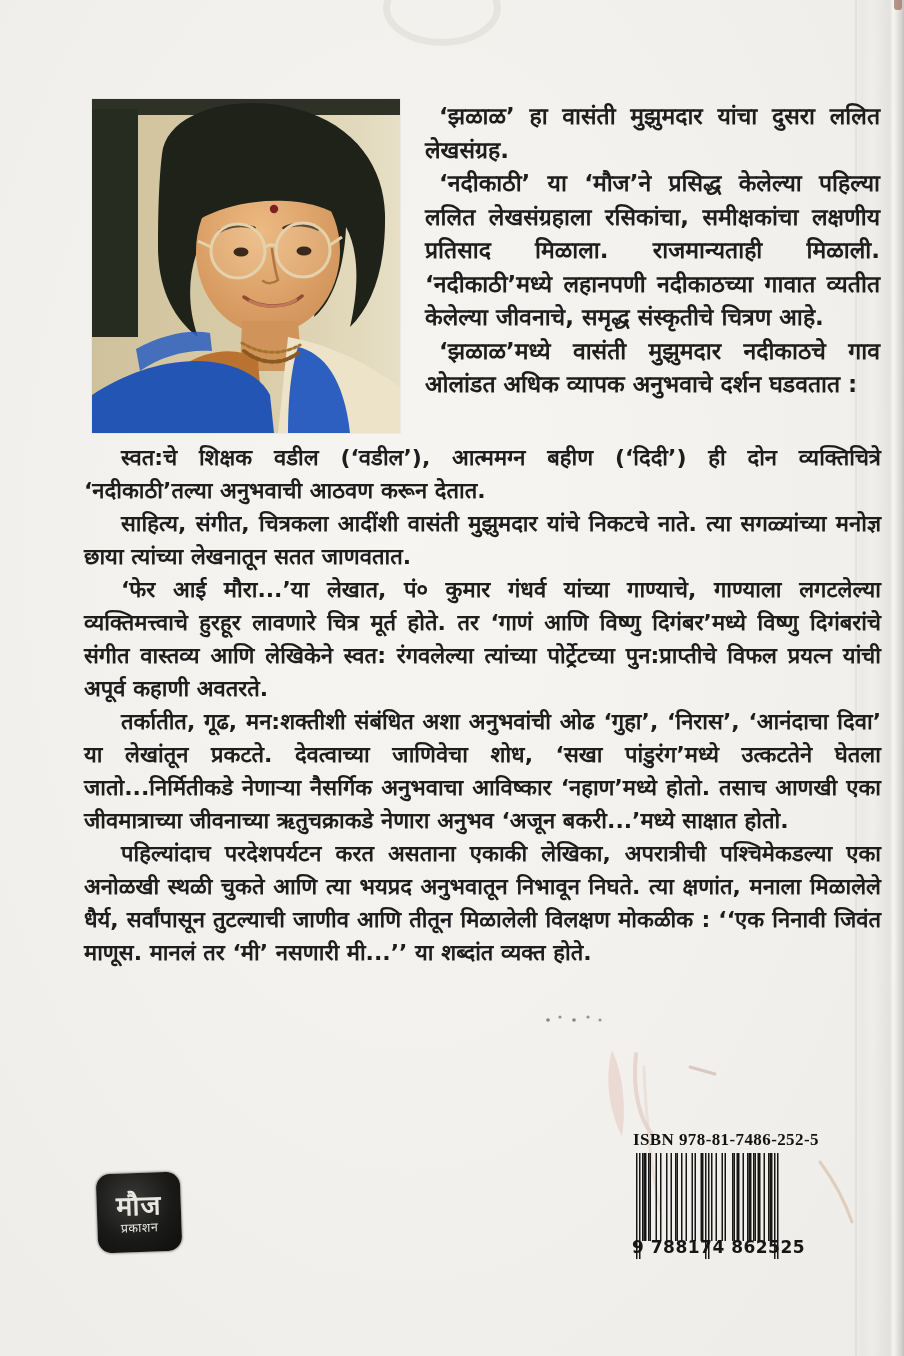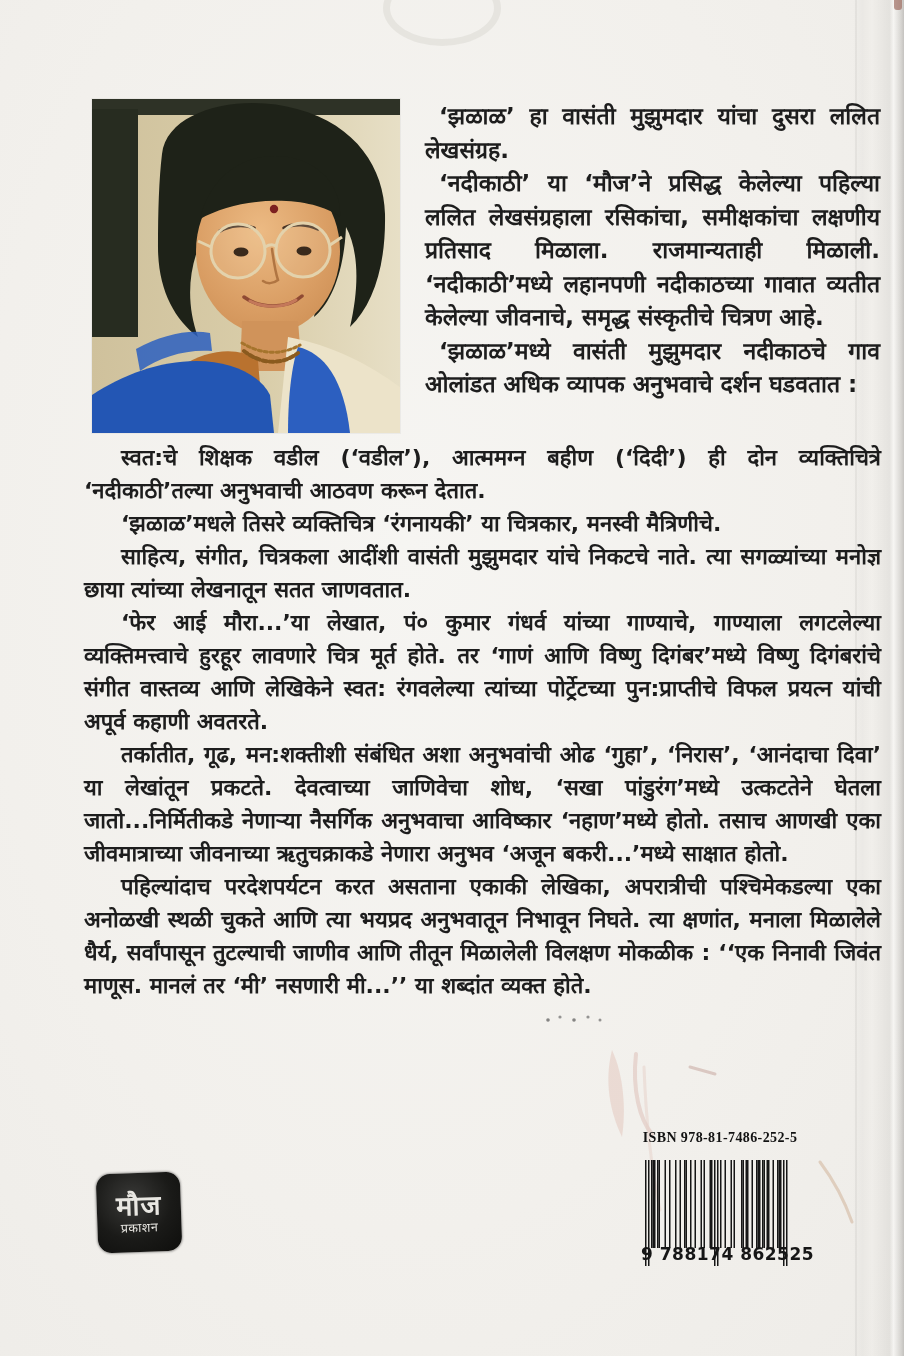--- a/index.html
+++ b/index.html
@@ -60,24 +60,24 @@
     border-radius:14px;transform:rotate(-2deg);
     display:flex;flex-direction:column;align-items:center;justify-content:center;
     color:#e9e7e2;box-shadow:0 0 2px 1px rgba(20,20,20,0.35);
   }
   .logo-big{font-size:27px;font-weight:bold;line-height:30px;letter-spacing:1px;}
   .logo-small{font-size:12.5px;line-height:14px;letter-spacing:.5px;}
   
   .isbn-block{position:absolute;left:633px;top:1130px;width:174px;}
   .isbn-label{
     font-family:"Liberation Serif","DejaVu Serif",serif;font-weight:bold;
-    font-size:14px;letter-spacing:.4px;color:#121212;text-align:center;
-    white-space:nowrap;margin-bottom:14px;
-  }
-  .barcode-wrap{position:relative;margin-left:12px;width:144px;height:106px;}
+    font-size:17px;letter-spacing:.4px;color:#121212;text-align:center;
+    white-space:nowrap;margin-bottom:3px;
+  }
+  .barcode-wrap{position:relative;margin-left:3px;width:144px;height:106px;}
   .barcode-wrap svg{display:block;fill:#161616;}
   .barcode-digits{
     position:absolute;left:-4px;top:84px;width:152px;
     font-size:17px;font-weight:600;letter-spacing:.5px;color:#161616;
     white-space:nowrap;
   }
 </style>
 </head>
 <body>
 
@@ -139,21 +139,20 @@
   </figure>
 
   <div class="col-right">
     <p>‘झळाळ’ हा वासंती मुझुमदार यांचा दुसरा ललित लेखसंग्रह.</p>
     <p>‘नदीकाठी’ या ‘मौज’ने प्रसिद्ध केलेल्या पहिल्या ललित लेखसंग्रहाला रसिकांचा, समीक्षकांचा लक्षणीय प्रतिसाद मिळाला. राजमान्यताही मिळाली. ‘नदीकाठी’मध्ये लहानपणी नदीकाठच्या गावात व्यतीत केलेल्या जीवनाचे, समृद्ध संस्कृतीचे चित्रण आहे.</p>
     <p>‘झळाळ’मध्ये वासंती मुझुमदार नदीकाठचे गाव ओलांडत अधिक व्यापक अनुभवाचे दर्शन घडवतात&nbsp;:</p>
   </div>
 
   <div class="body-text">
     <p>स्वत:चे शिक्षक वडील (‘वडील’), आत्ममग्न बहीण (‘दिदी’) ही दोन व्यक्तिचित्रे ‘नदीकाठी’तल्या अनुभवाची आठवण करून देतात.</p>
-    <p>‘झळाळ’मधले तिसरे व्यक्तिचित्र ‘रंगनायकी’ या चित्रकार, मनस्वी मैत्रिणीचे.</p>
     <p>साहित्य, संगीत, चित्रकला आदींशी वासंती मुझुमदार यांचे निकटचे नाते. त्या सगळ्यांच्या मनोज्ञ छाया त्यांच्या लेखनातून सतत जाणवतात.</p>
     <p>‘फेर आई मौरा...’या लेखात, पं० कुमार गंधर्व यांच्या गाण्याचे, गाण्याला लगटलेल्या व्यक्तिमत्त्वाचे हुरहूर लावणारे चित्र मूर्त होते. तर ‘गाणं आणि विष्णु दिगंबर’मध्ये विष्णु दिगंबरांचे संगीत वास्तव्य आणि लेखिकेने स्वत: रंगवलेल्या त्यांच्या पोर्ट्रेटच्या पुन:प्राप्तीचे विफल प्रयत्न यांची अपूर्व कहाणी अवतरते.</p>
     <p>तर्कातीत, गूढ, मन:शक्तीशी संबंधित अशा अनुभवांची ओढ ‘गुहा’, ‘निरास’, ‘आनंदाचा दिवा’ या लेखांतून प्रकटते. देवत्वाच्या जाणिवेचा शोध, ‘सखा पांडुरंग’मध्ये उत्कटतेने घेतला जातो...निर्मितीकडे नेणाऱ्या नैसर्गिक अनुभवाचा आविष्कार ‘नहाण’मध्ये होतो. तसाच आणखी एका जीवमात्राच्या जीवनाच्या ऋतुचक्राकडे नेणारा अनुभव ‘अजून बकरी...’मध्ये साक्षात होतो.</p>
     <p>पहिल्यांदाच परदेशपर्यटन करत असताना एकाकी लेखिका, अपरात्रीची पश्चिमेकडल्या एका अनोळखी स्थळी चुकते आणि त्या भयप्रद अनुभवातून निभावून निघते. त्या क्षणांत, मनाला मिळालेले धैर्य, सर्वांपासून तुटल्याची जाणीव आणि तीतून मिळालेली विलक्षण मोकळीक&nbsp;: ‘‘एक निनावी जिवंत माणूस. मानलं तर ‘मी’ नसणारी मी...’’ या शब्दांत व्यक्त होते.</p>
   </div>
 
   <svg class="scratch" viewBox="0 0 330 230">
     <circle cx="8" cy="8" r="1.8" fill="#555" opacity="0.7"></circle>
     <circle cx="20" cy="5" r="1.6" fill="#555" opacity="0.6"></circle>
     <circle cx="34" cy="8" r="1.8" fill="#555" opacity="0.7"></circle>

